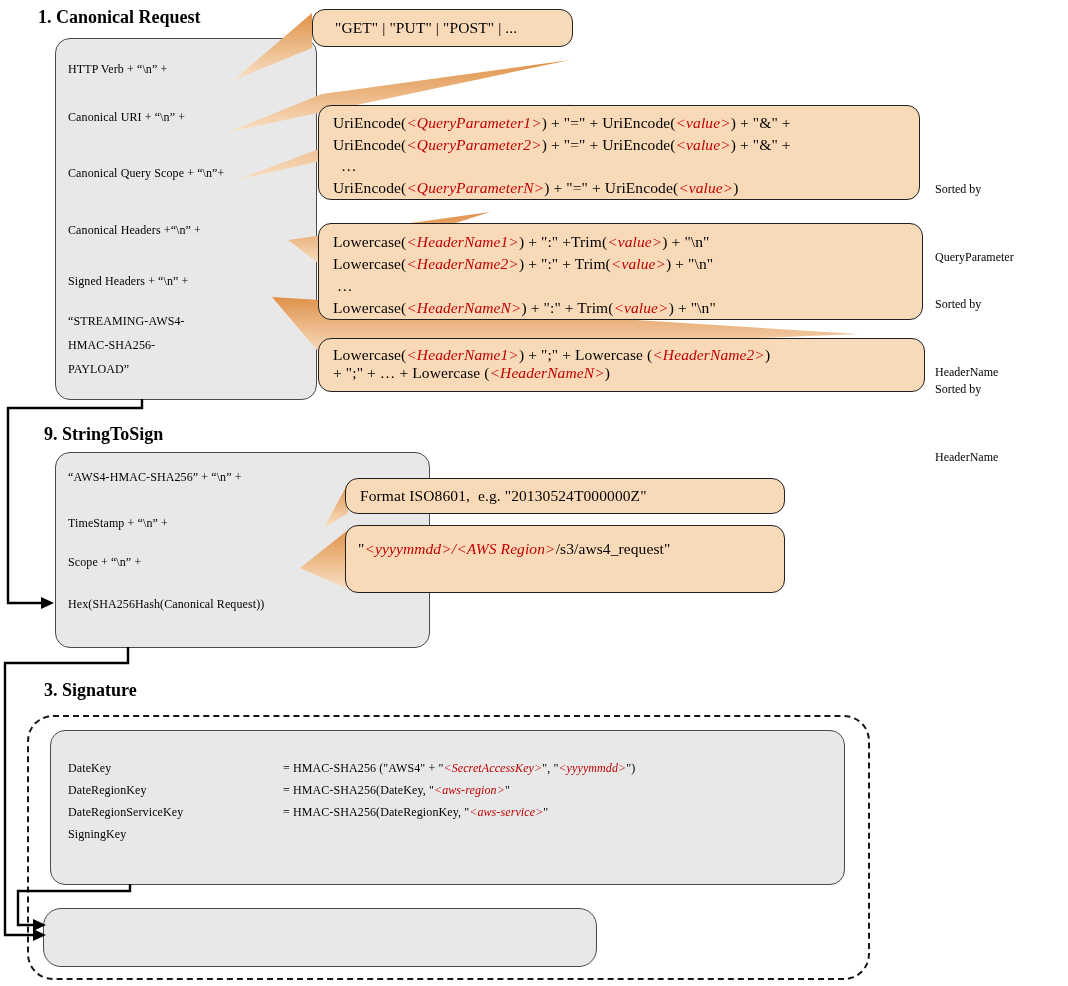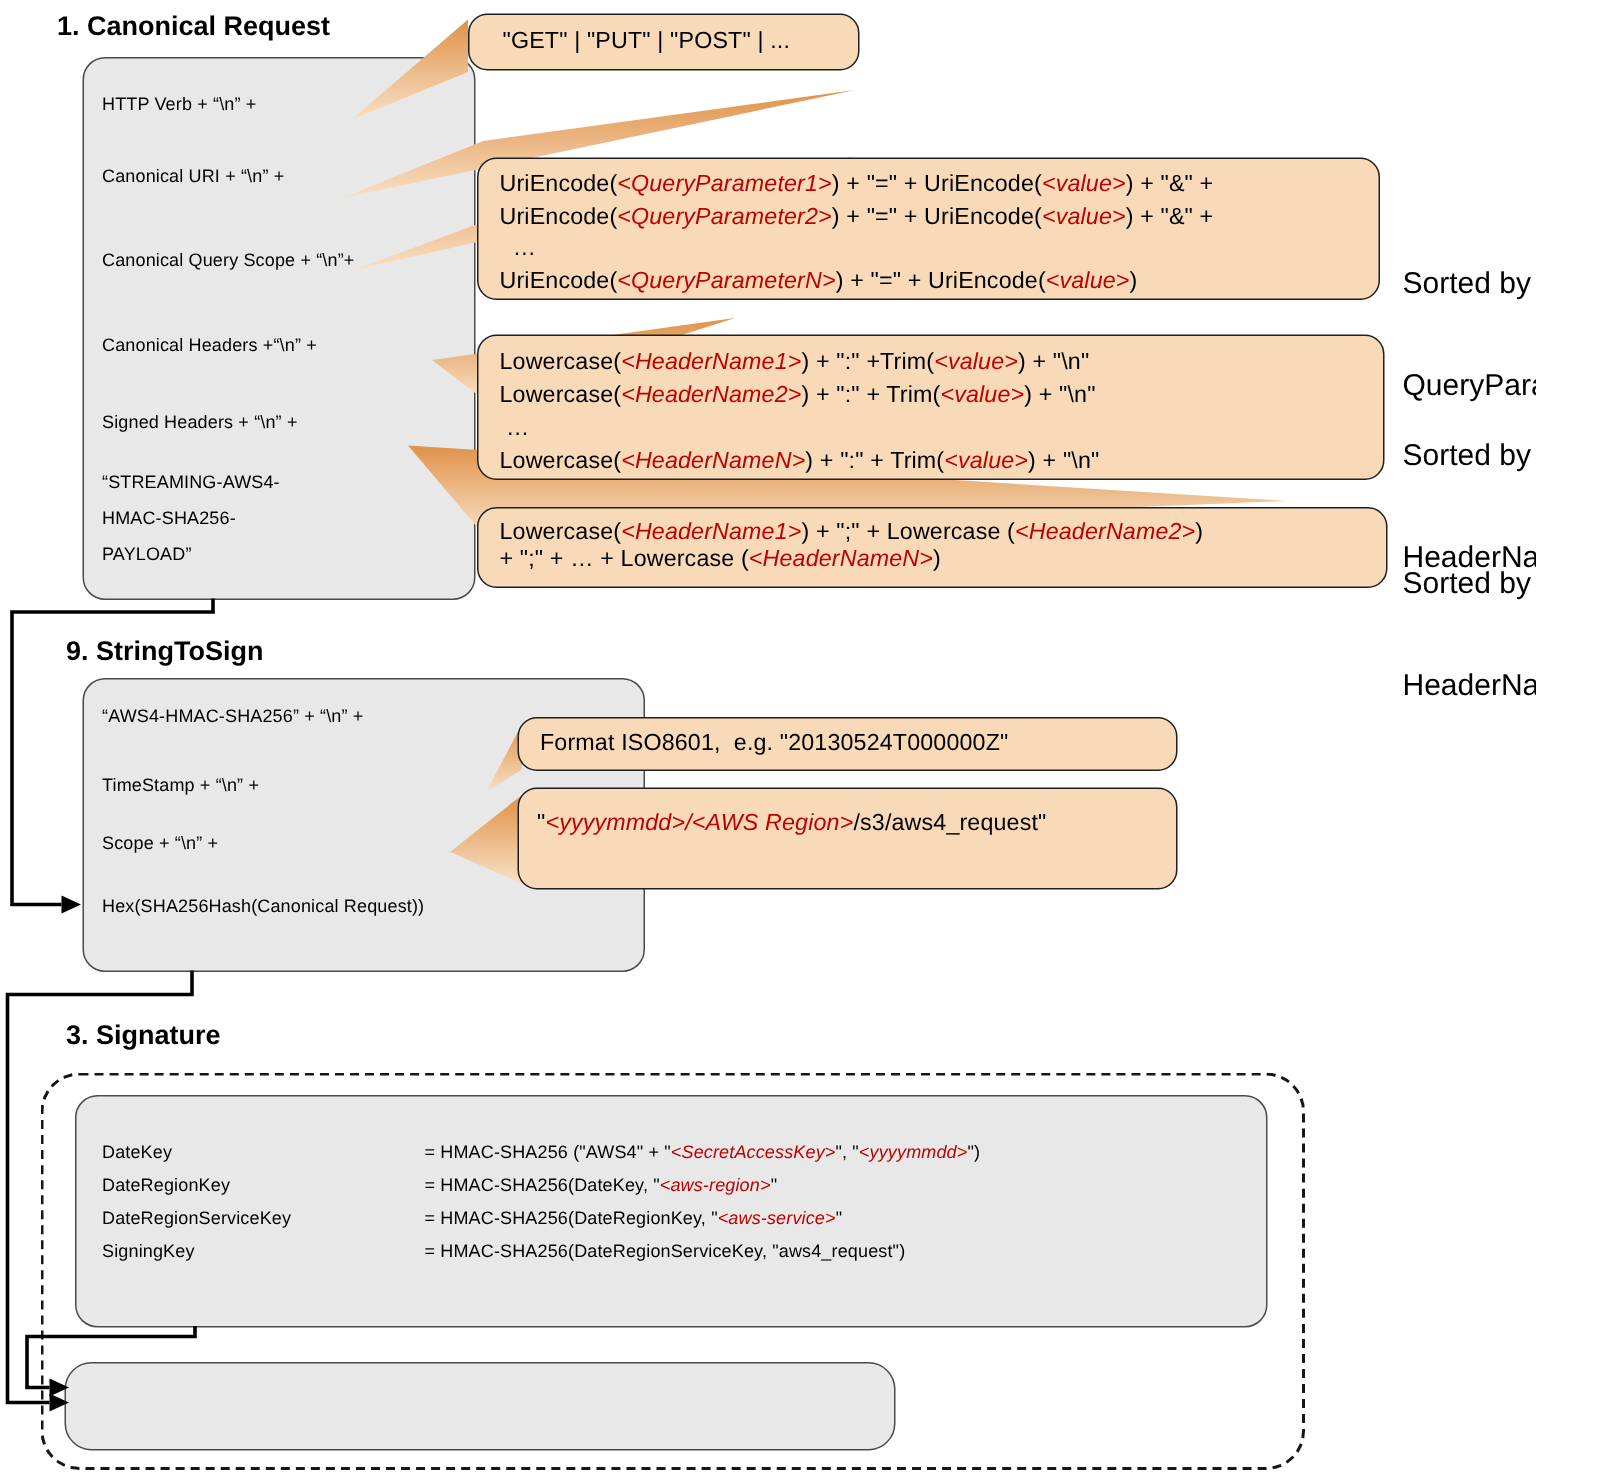--- a/index.html
+++ b/index.html
@@ -1,26 +1,26 @@
 <!DOCTYPE html>
 <html style="--red: #c00000; --callout: #f9dab8; --box: #e9e8e8;"><head>
 <meta charset="utf-8">
 <style>
   html,body{margin:0;padding:0;background:#ffffff;}
-  .stage{position:relative;width:1024px;height:986px;font-family:Liberation Sans, sans-serif;color:#000;overflow:hidden;}
+  .stage{position:relative;width:1024px;height:986px;font-family:Liberation Serif, serif;color:#000;overflow:hidden;}
   .gbox{position:absolute;background:var(--box,#e9e8e8);border:1.6px solid #4a4a4a;border-radius:15px;box-sizing:border-box;}
   .dashedbox{position:absolute;border:2px dashed #161616;border-radius:26px;box-sizing:border-box;}
   .h{position:absolute;font-size:18px;font-weight:bold;white-space:pre;}
   .t{position:absolute;font-size:12px;letter-spacing:0.1px;white-space:pre;}
   .callout{position:absolute;background:var(--callout,#f9dab8);border:1.7px solid #1f1f1f;border-radius:13px;font-size:15.5px;letter-spacing:0.1px;box-sizing:border-box;}
   .callout .ln{white-space:pre;}
   .vcenter{display:flex;align-items:center;}
   .seg-r{color:var(--red,#c00000);font-style:italic;}
   .seg-i{font-style:italic;}
-  .sort{position:absolute;font-size:20px;line-height:22.5px;white-space:pre;}
+  .sort{position:absolute;font-size:12px;line-height:22.5px;white-space:pre;}
   svg.layer{position:absolute;left:0;top:0;}
 </style>
 </head>
 <body>
 
 <div class="stage">
 
   <div class="gbox" style="left:55px;top:38px;width:262px;height:362px;"></div>
   <div class="gbox" style="left:55px;top:452px;width:375px;height:196px;"></div>
   <div class="dashedbox" style="left:27px;top:715px;width:843px;height:265px;"></div>
@@ -69,21 +69,20 @@
   <div class="t" style="left:68px;top:555px;">Scope + “\n” +</div>
   <div class="t" style="left:68px;top:597px;">Hex(SHA256Hash(Canonical Request))</div>
 
   <div class="t" style="left:68px;top:761px;">DateKey</div>
   <div class="t" style="left:283px;top:761px;"><span>= HMAC-SHA256 ("AWS4" + "</span><span class="seg-r">&lt;SecretAccessKey&gt;</span><span>", "</span><span class="seg-r">&lt;yyyymmdd&gt;</span><span>")</span></div>
   <div class="t" style="left:68px;top:783px;">DateRegionKey</div>
   <div class="t" style="left:283px;top:783px;"><span>= HMAC-SHA256(DateKey, "</span><span class="seg-r">&lt;aws-region&gt;</span><span>"</span></div>
   <div class="t" style="left:68px;top:805px;">DateRegionServiceKey</div>
   <div class="t" style="left:283px;top:805px;"><span>= HMAC-SHA256(DateRegionKey, "</span><span class="seg-r">&lt;aws-service&gt;</span><span>"</span></div>
   <div class="t" style="left:68px;top:827px;">SigningKey</div>
-  <div class="t" style="left:283px;top:827px;"><span>= HMAC-SHA256(DateRegionServiceKey, "aws4_request")</span></div>
 
 
   <div class="callout vcenter" style="left:312px;top:9px;width:261px;height:38px;padding-left:22px;">
     <div class="ln"><span>"GET" | "PUT" | "POST" | ...</span></div>
   </div>
 
 
   <div class="callout" style="left:318px;top:105px;width:602px;height:95px;padding:6px 0 0 14px;line-height:21.5px;">
     <div class="ln"><span>UriEncode(</span><span class="seg-r">&lt;QueryParameter1&gt;</span><span>) + "=" + UriEncode(</span><span class="seg-r">&lt;value&gt;</span><span>) + "&amp;" +</span></div>
     <div class="ln"><span>UriEncode(</span><span class="seg-r">&lt;QueryParameter2&gt;</span><span>) + "=" + UriEncode(</span><span class="seg-r">&lt;value&gt;</span><span>) + "&amp;" +</span></div>

